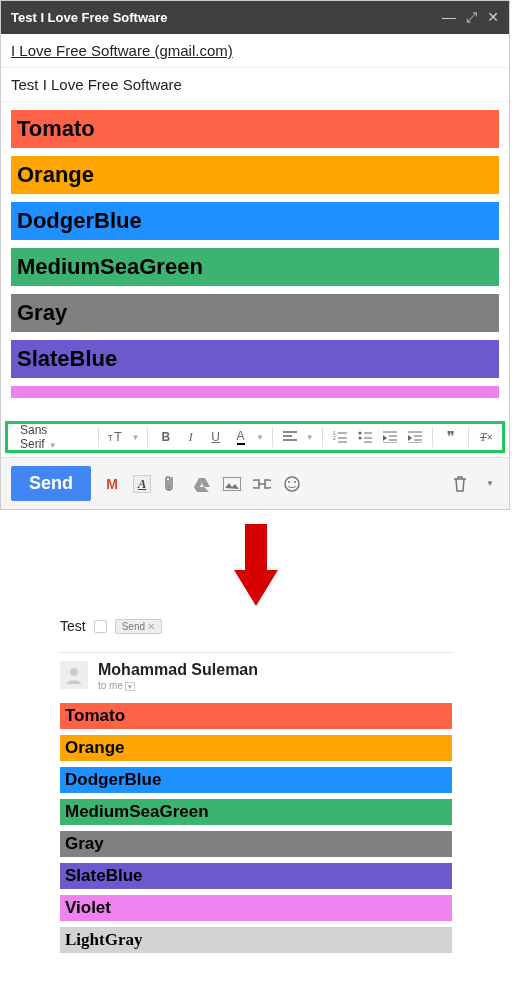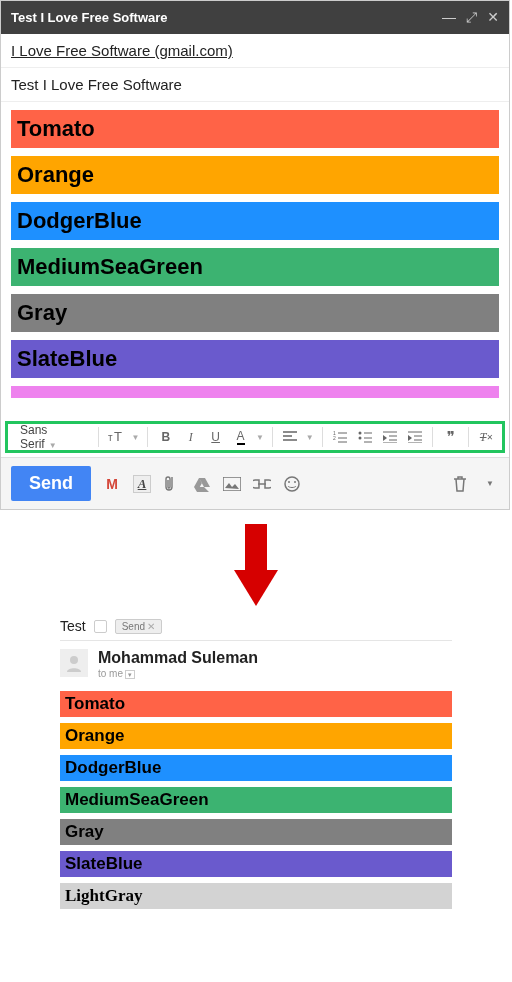--- a/index.html
+++ b/index.html
@@ -67,21 +67,21 @@
     border-right: 22px solid transparent; border-top: 36px solid #d60000;
     position: relative; margin-top: 42px;
   }
   .arrow::before {
     content: ""; position: absolute; top: -82px; left: -11px;
     width: 22px; height: 48px; background: #d60000;
   }
 
   
   .received { padding: 0 60px 20px 60px; }
-  .rec-header { display: flex; align-items: center; gap: 8px; padding-bottom: 6px;
+  .rec-header { display: flex; align-items: center; gap: 8px; padding-bottom: 18px;
     border-bottom: 1px solid #e5e5e5; margin-bottom: 8px; }
   .rec-subject { font-size: 14px; color: #222; }
   .rec-square { width: 13px; height: 13px; border: 1px solid #ccc; border-radius: 2px; }
   .rec-label { background: #eee; border: 1px solid #ccc; border-radius: 2px;
     font-size: 10px; padding: 1px 6px; color: #777; cursor: pointer; }
   .rec-label .x { color: #aaa; margin-left: 2px; }
 
   .sender-row { display: flex; gap: 10px; align-items: flex-start; }
   .avatar { width: 28px; height: 28px; background: #eee; display: flex;
     align-items: center; justify-content: center; color: #bbb; font-size: 16px; }
@@ -257,15 +257,16 @@
       </div>
     </div>
   </div>
   <div class="rec-body" id="received-body">
       <div class="rec-color-row" style="background: rgb(255, 99, 71);">Tomato</div>
       <div class="rec-color-row" style="background: rgb(255, 165, 0);">Orange</div>
       <div class="rec-color-row" style="background: rgb(30, 144, 255);">DodgerBlue</div>
       <div class="rec-color-row" style="background: rgb(60, 179, 113);">MediumSeaGreen</div>
       <div class="rec-color-row" style="background: rgb(128, 128, 128);">Gray</div>
       <div class="rec-color-row" style="background: rgb(106, 90, 205);">SlateBlue</div>
+      <div class="rec-color-row" style="background: rgb(238, 130, 238);">Violet</div>
       <div class="rec-color-row" style="background: rgb(211, 211, 211); font-family: Liberation Serif, serif;">LightGray</div>
     </div>
 </div>
 
 </body></html>

